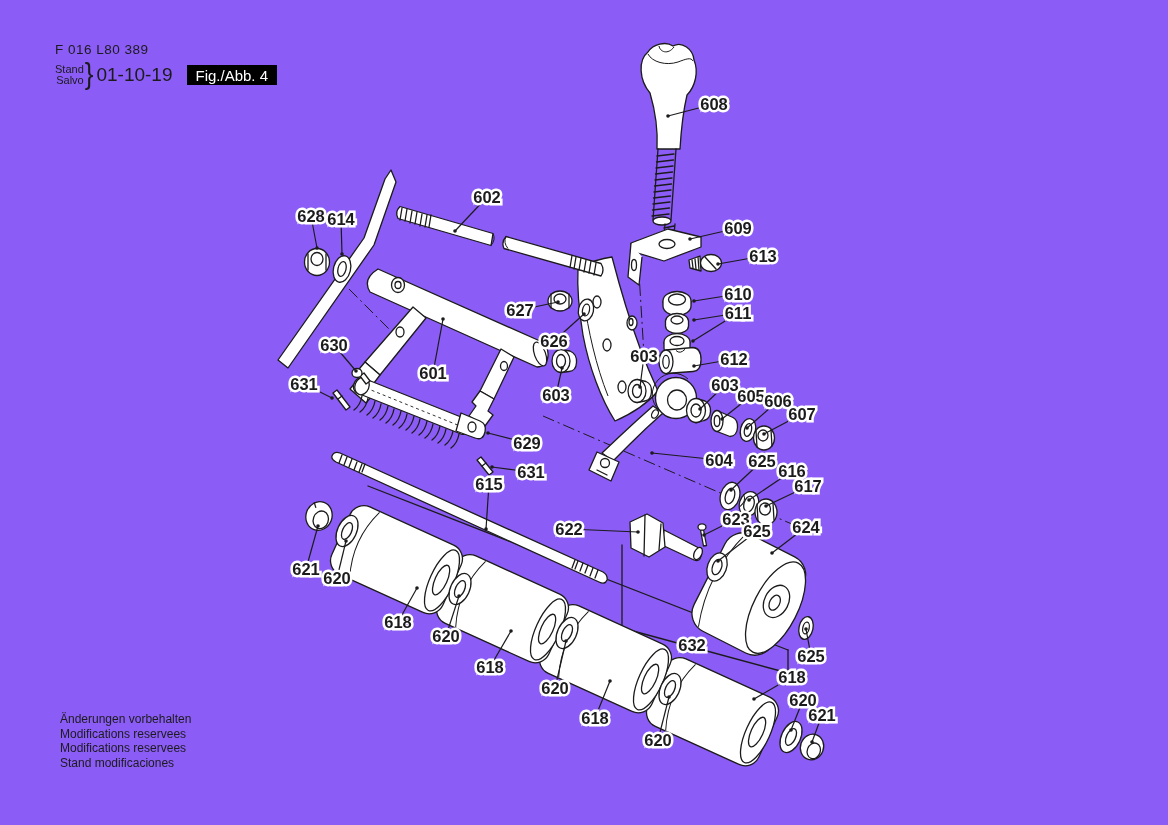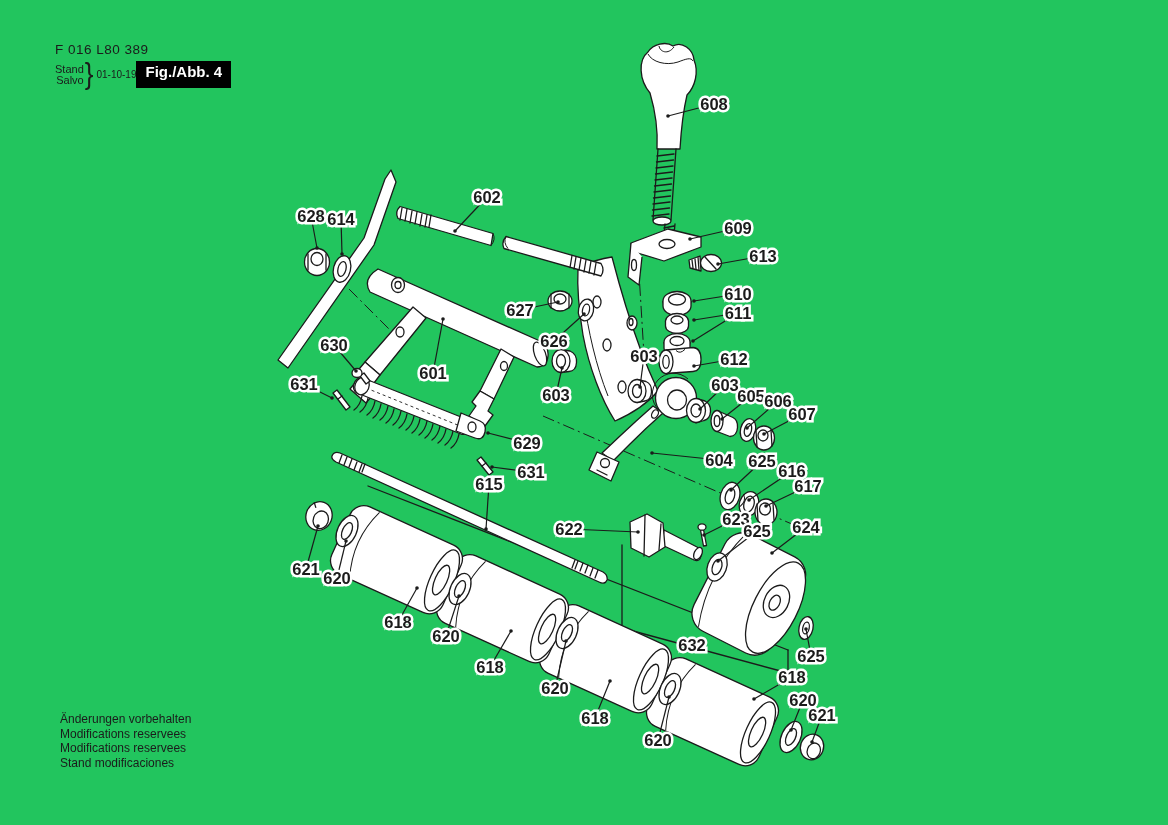--- a/index.html
+++ b/index.html
@@ -1,24 +1,24 @@
 <!DOCTYPE html>
 <html><head>
 <meta charset="utf-8">
 <style>
   html,body{margin:0;padding:0;background:#e8e8e8;}
-  .page{position:relative;width:1168px;height:825px;background:#22c55e;overflow:hidden;
+  .page{position:relative;width:1168px;height:825px;background:#8b5cf6;overflow:hidden;
         font-family:"Liberation Sans", sans-serif;color:#1b1b1b;}
   .hdr{position:absolute;left:55px;top:42px;}
   .hdr .pn{font-size:13.5px;letter-spacing:.5px;}
   .hdr .row{display:flex;align-items:center;margin-top:2px;}
   .hdr .si{font-size:11px;line-height:11px;text-align:right;}
   .hdr .brace{font-size:26px;font-weight:300;margin:0 3px 0 1px;transform:scaleY(1.15);}
-  .hdr .date{font-size:10px;}
-  .figbox{display:inline-block;padding:2px 9px 8px 9px;font-size:15px;font-weight:bold;}
+  .hdr .date{font-size:19px;margin-right:14px;}
+  .figbox{display:inline-block;padding:2px 9px 1px 9px;font-size:15px;font-weight:normal;}
   .ftr{position:absolute;left:60px;top:712px;font-size:12px;line-height:14.5px;}
   svg{position:absolute;left:0;top:0;}
   .sh{fill:#ffffff;stroke:#1b1b1b;stroke-width:1.3;stroke-linejoin:round;}
   .ln{fill:none;stroke:#1b1b1b;stroke-width:1.3;stroke-linecap:round;stroke-linejoin:round;}
   .thin{fill:none;stroke:#1b1b1b;stroke-width:1;}
   .cl{fill:none;stroke:#1b1b1b;stroke-width:1;stroke-dasharray:12 4 2 4;}
   .dsh{fill:none;stroke:#1b1b1b;stroke-width:.9;stroke-dasharray:3 3;}
   .leader{stroke:#1b1b1b;stroke-width:1.2;}
   .dot{fill:#1b1b1b;}
   .callout{font-family:"Liberation Sans",sans-serif;font-size:16.5px;font-weight:bold;

